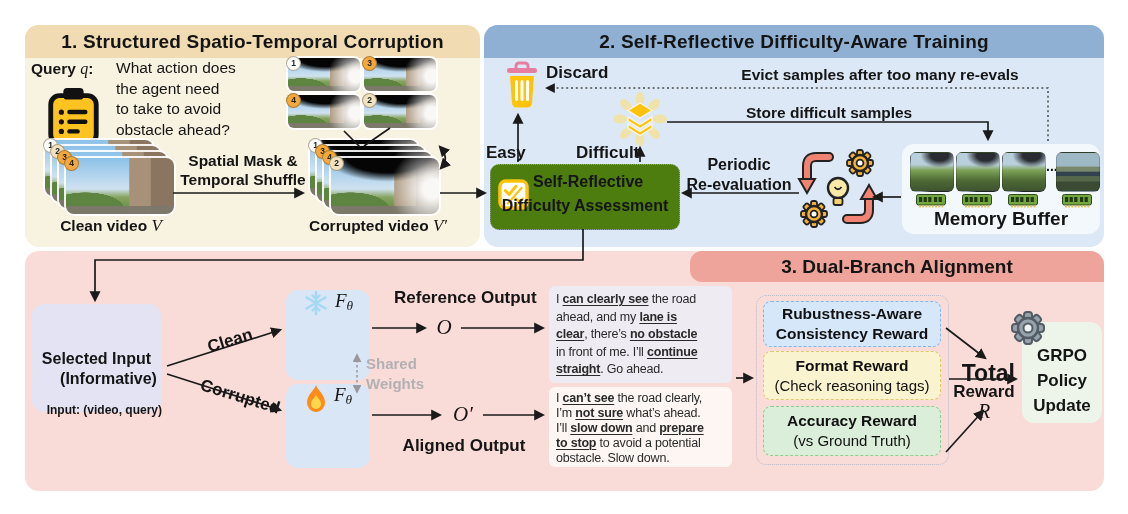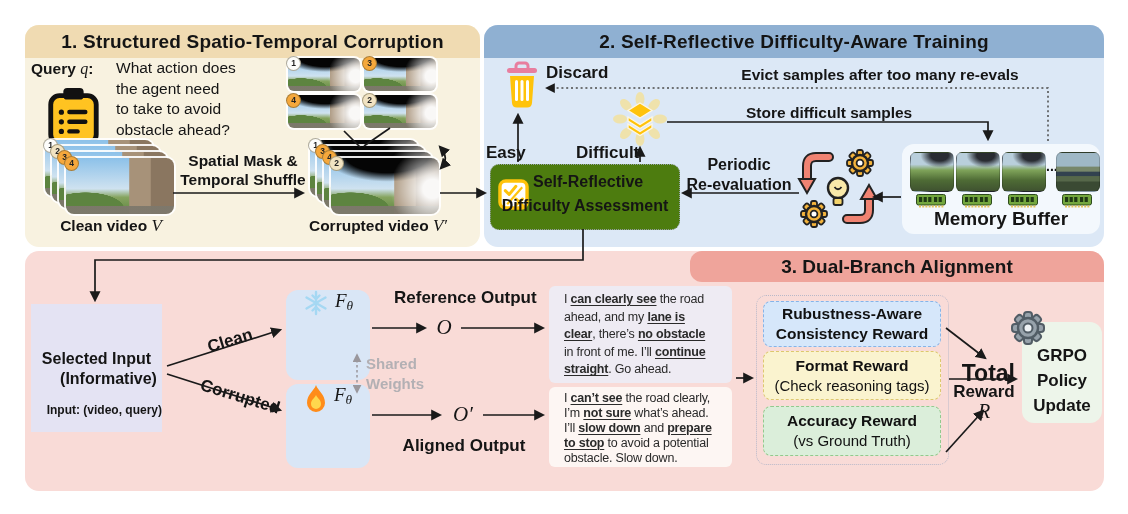--- a/index.html
+++ b/index.html
@@ -45,25 +45,25 @@
   
   .assess{position:absolute;left:490px;top:164px;width:188px;height:64px;background:#4d7c0f;
     border:1.4px dotted #98a1ab;border-radius:9px;}
   .membox{position:absolute;left:902px;top:144px;width:198px;height:90px;background:#f3f8fd;border-radius:12px;}
   .thumb{position:absolute;width:42px;height:38px;border-radius:6px;border:1px solid rgba(0,0,0,.18);
     background:
       radial-gradient(ellipse 70% 50% at 68% 6%, rgba(15,15,20,.85) 0 30%, rgba(0,0,0,0) 65%),
       linear-gradient(180deg,#b9cfdc 0 30%,#7fa35a 45%,#4e6b35 72%,#3f5230 100%);}
   .thumb.alt{background:
       linear-gradient(180deg,#9fb8c6 0 34%,#77876a 38% 48%,#32424f 50% 60%,#56684a 62% 74%,#3a4a33 76% 100%);}
-  .selbox{position:absolute;left:31px;top:304px;width:131px;height:128px;background:#e4e3f3;border-radius:0;}
+  .selbox{position:absolute;left:31px;top:304px;width:131px;height:108px;background:#e4e3f3;border-radius:14px;}
   .modelbox{position:absolute;left:286px;width:84px;background:#d9e6f6;border-radius:12px;
     display:flex;align-items:flex-start;justify-content:center;gap:6px;}
   .outtext{position:absolute;left:549px;width:183px;border-radius:6px;color:#2a2a2a;
-    font-size:12.5px;letter-spacing:-0.2px;padding:5px 15px;box-sizing:border-box;}
+    font-size:12.5px;letter-spacing:-0.2px;padding:5px 7px;box-sizing:border-box;}
   .outtext div{white-space:nowrap;}
   .hl{font-weight:bold;text-decoration:underline;text-decoration-thickness:1.4px;text-underline-offset:2px;}
   .rewards{position:absolute;left:756px;top:295px;width:191px;height:168px;
     border:1.4px dotted #b9b9c9;border-radius:10px;}
   .rwd{position:absolute;left:6px;width:176px;border-radius:8px;text-align:center;
     font-weight:bold;font-size:15.5px;line-height:20px;color:#111;
     display:flex;flex-direction:column;justify-content:center;}
   .rwd .plain{font-weight:normal;font-size:15px;}
   #rwd-blue{top:5px;height:44px;background:#d6e7fa;border:1.4px dashed #86b4e8;}
   #rwd-yellow{top:55px;height:47px;background:#faf3cf;border:1.4px dashed #ddc76f;}

